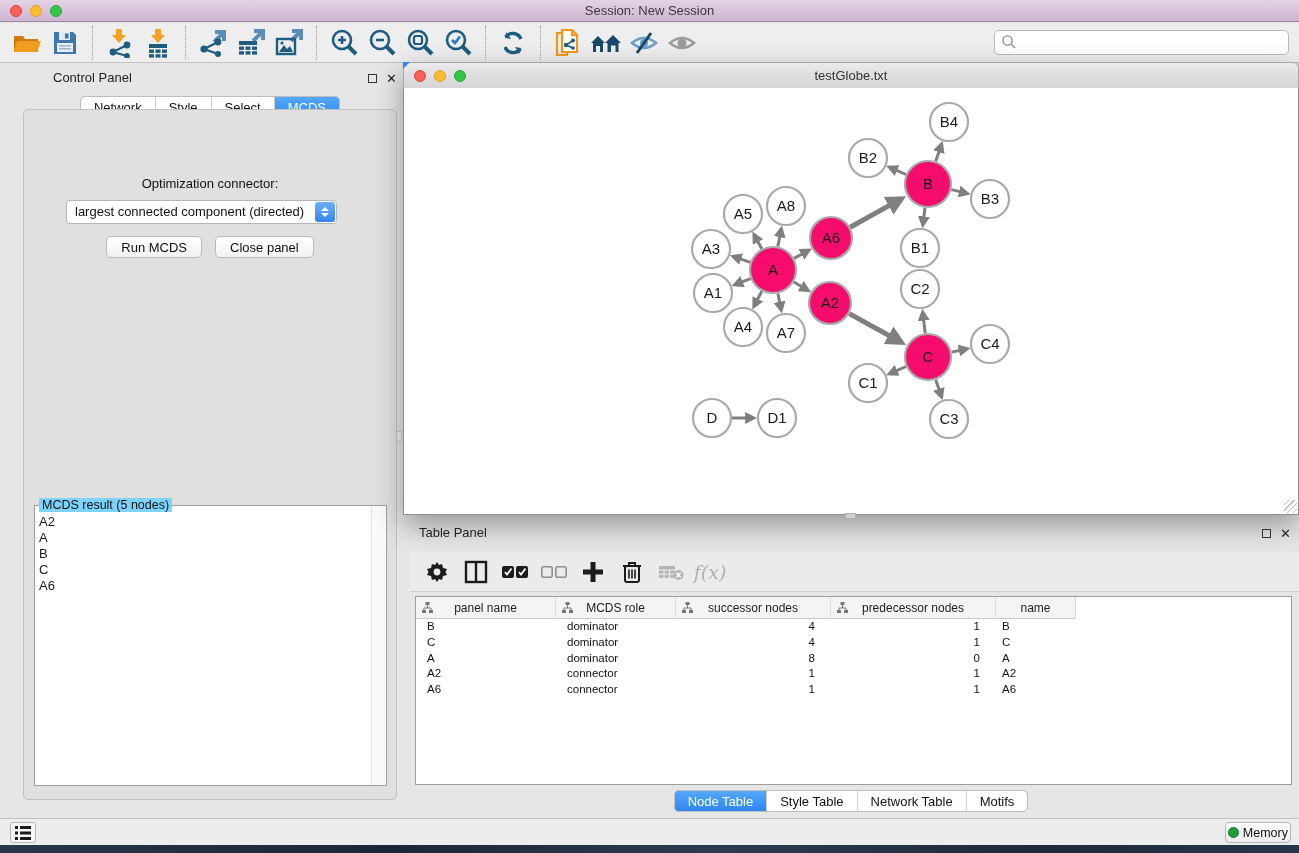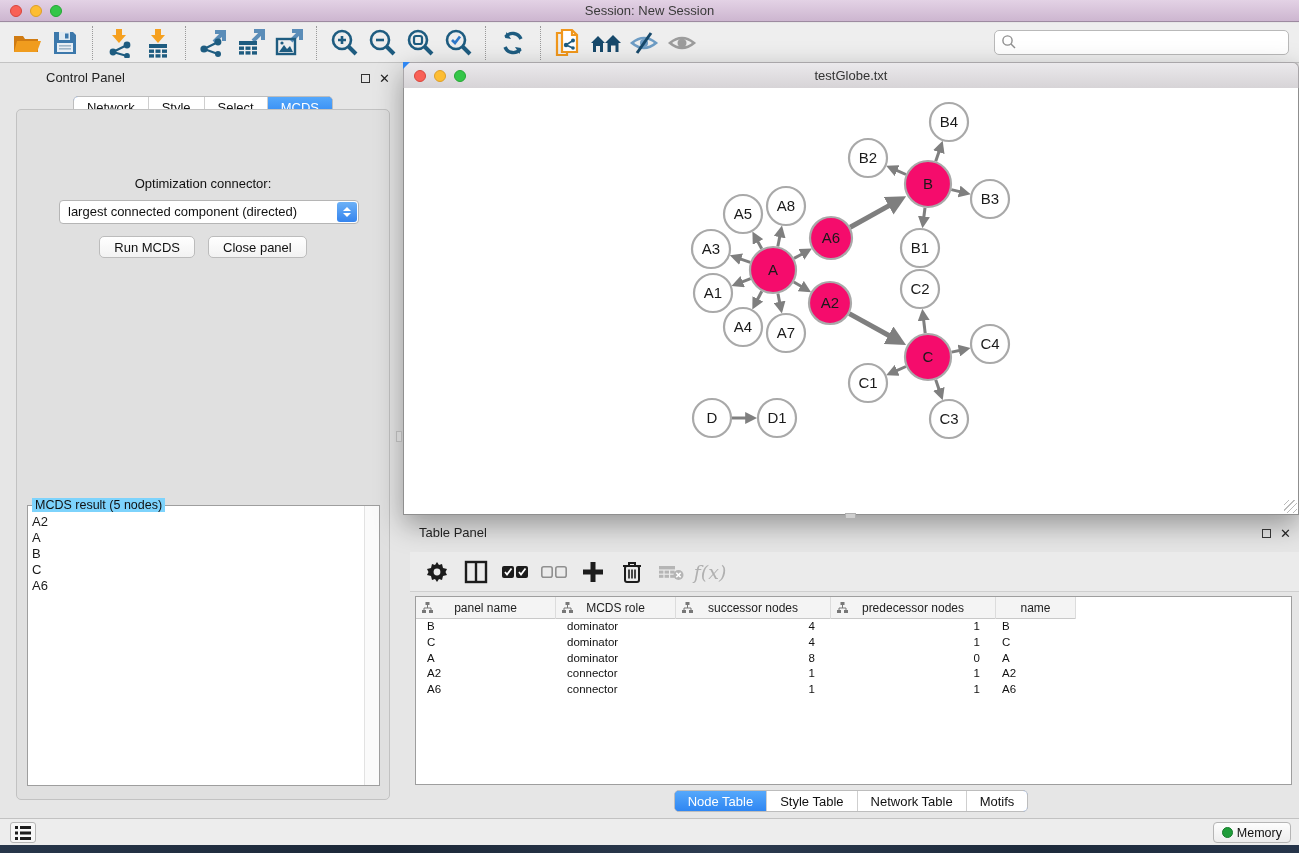--- a/index.html
+++ b/index.html
@@ -32,28 +32,28 @@
     background:#fff; color:#111; white-space:nowrap; }
   .seg .segitem:last-child { border-right:none; }
   .seg .segitem.active { background:linear-gradient(#55a8fb,#2f86f2); color:#fff; }
   .macbtn { display:inline-block; background:linear-gradient(#ffffff,#f2f2f2); border:1px solid #bcbcbc;
     border-radius:5px; padding:2px 14px; font-size:13px; color:#111; height:22px; line-height:17px; }
   .winbtns { position:absolute; right:8px; top:0; display:flex; gap:9px; align-items:center; height:100%; }
   .float-glyph { width:9px; height:9px; border:1.5px solid #333; display:inline-block; }
   .close-glyph { font-size:13px; font-weight:bold; color:#222; line-height:9px; }
 
   
-  .control-panel { position:absolute; left:8px; top:65px; width:390px; height:745px;padding-left:28px; }
+  .control-panel { position:absolute; left:15px; top:65px; width:390px; height:745px;padding-left:28px; }
   .cp-header { position:relative; height:26px; }
   .cp-title { position:absolute; left:10px; top:5px; font-size:13px; color:#222; }
   .cp-tabs { position:absolute; left:0; right:0; top:31px; display:flex; justify-content:center; }
   .cp-inner { position:absolute; left:8px; top:44px; right:8px; bottom:10px; background:#e0e0e0;
     border:1px solid #c2c2c2; border-radius:5px; }
   .opt-label { position:absolute; left:0; right:0; top:66px; text-align:center; font-size:13px; color:#111; }
-  .opt-select { position:absolute; left:42px; top:90px; width:300px; height:24px; background:#fff;
+  .opt-select { position:absolute; left:42px; top:90px; width:271px; height:24px; background:#fff;
     border:1px solid #b5b5b5; border-radius:4px; font-size:13px; line-height:22px; padding-left:8px; color:#111; }
   .opt-stepper { position:absolute; right:1px; top:1px; width:20px; height:20px; border-radius:3px;
     background:linear-gradient(#6cb1f7,#3584ee); display:flex; flex-direction:column; align-items:center; justify-content:center; }
   .chev { width:0; height:0; border-left:4px solid transparent; border-right:4px solid transparent; }
   .chev-up { border-bottom:4px solid #fff; margin-bottom:2px; }
   .chev-down { border-top:4px solid #fff; }
   .cp-buttons { position:absolute; left:0; right:0; top:126px; display:flex; justify-content:center; gap:13px; }
   .result-box { position:absolute; left:10px; right:9px; top:395px; bottom:13px; background:#fff;
     border:1px solid #9e9e9e; }
   .result-legend { position:absolute; left:4px; top:-8px; background:#7dd3fc; padding:0 3px; font-size:12.5px; color:#111; }
@@ -90,21 +90,21 @@
   .th .hier { position:absolute; left:6px; top:5px; }
   .trow { position:relative; height:15.8px; width:100%; }
   .td { position:absolute; top:0; font-size:11.5px; line-height:15.8px; color:#111; white-space:nowrap; }
   .tp-tabs { position:absolute; left:0; right:0; bottom:0; display:flex; justify-content:center; }
 
   
   .status-bar { position:absolute; left:0; top:818px; width:1299px; height:27px; background:#ededed; border-top:1px solid #c2c2c2; }
   .list-btn { position:absolute; left:10px; top:3px; width:26px; height:21px; background:#f7f7f7; border:1px solid #b5b5b5; border-radius:3px;
     display:flex; align-items:center; justify-content:center; }
   .memory-btn { position:absolute; right:8px; top:3px; height:21px; background:linear-gradient(#fdfdfd,#ededed);
-    border:1px solid #b5b5b5; border-radius:4px; display:flex; align-items:center; gap:4px; padding:0 8px; font-size:12.5px; color:#111; }
+    border:1px solid #b5b5b5; border-radius:4px; display:flex; align-items:center; gap:4px; padding:0 2px; font-size:12.5px; color:#111; }
   .mem-dot { width:11px; height:11px; border-radius:50%; background:#1f9d3a; border:1px solid #157c2b; }
   .desktop-strip { position:absolute; left:0; top:845px; width:1299px; height:8px;
     background:linear-gradient(90deg,#27364a,#1b2737 30%,#2c3b50 55%,#1d2a3b 80%,#26354a); }
 </style>
 </head>
 <body>
 
 <div class="app-titlebar">
   <span class="traffic t-red"></span>
   <span class="traffic t-yellow"></span>

